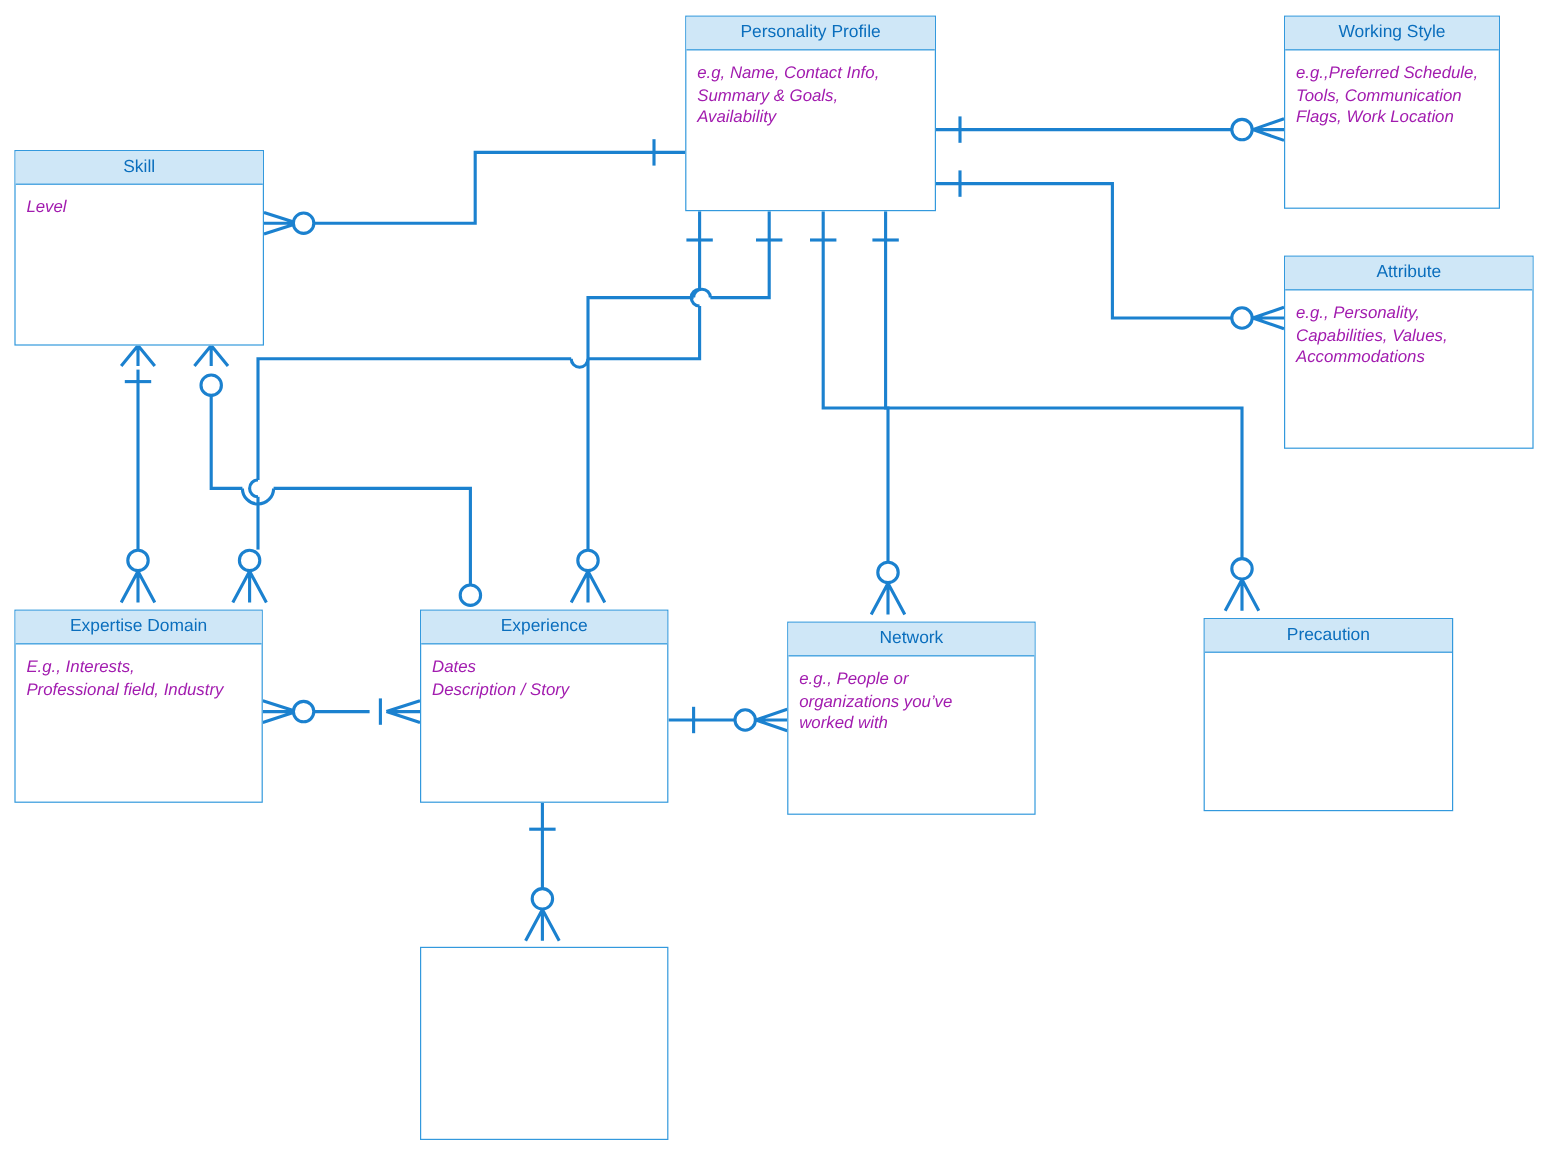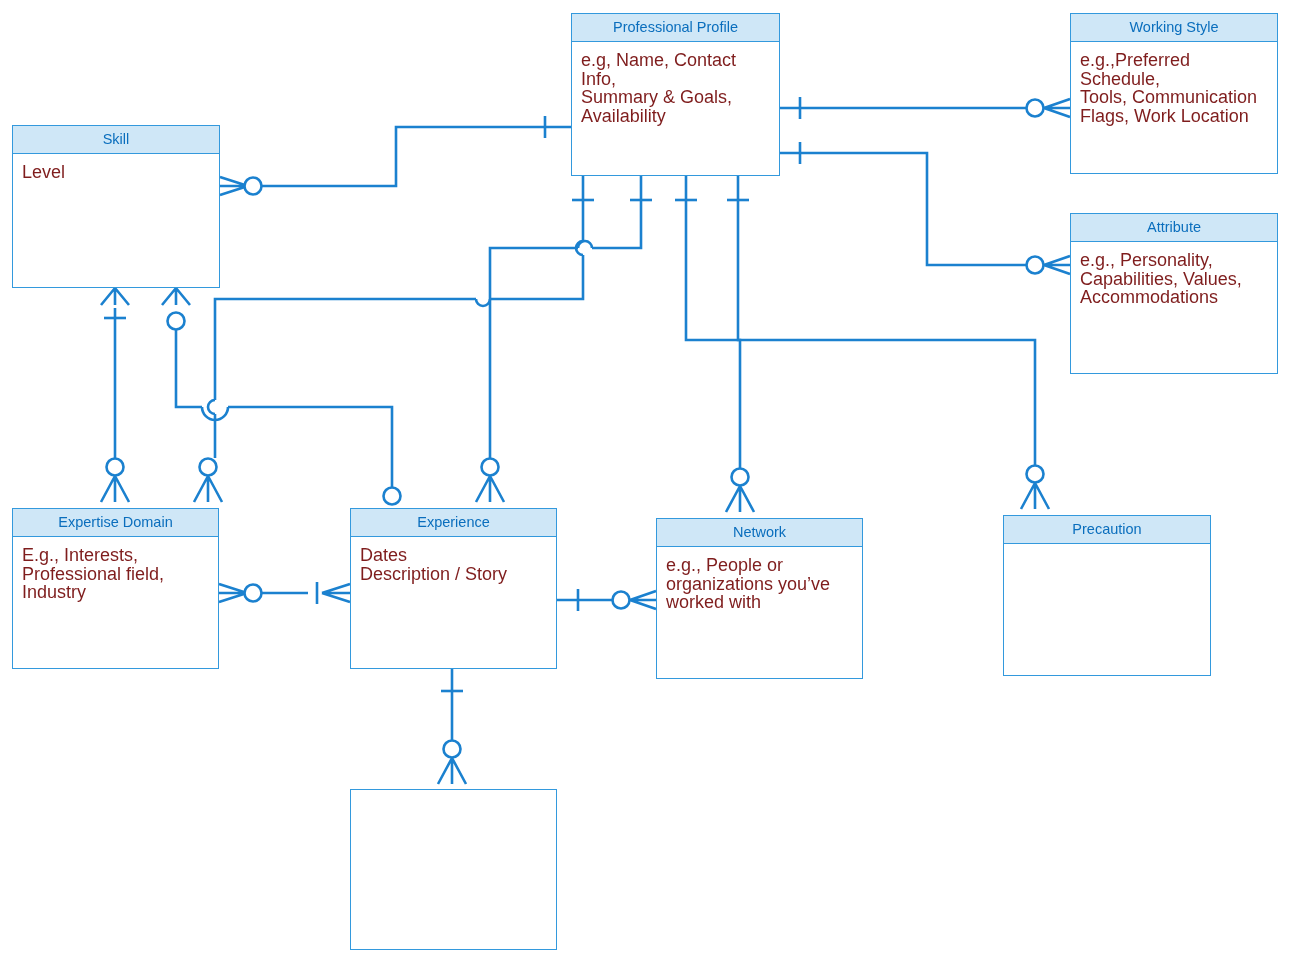--- a/index.html
+++ b/index.html
@@ -38,24 +38,25 @@
     font-size: 14.5px;
     text-align: center;
     line-height: 27px;
     height: 28px;
     white-space: nowrap;
     overflow: hidden;
   }
   .entity-body {
     box-sizing: border-box;
     padding: 9px 9px 0 9px;
-    color: #7f1d1d;
-    font-size: 18px;
+    color: #a21caf;
+    font-size: 14px;
     line-height: 18.7px;
     white-space: pre-line;
+    font-style: italic;
   }
 </style>
 </head>
 <body>
 
 <div id="diagram-root">
 
   <svg class="er-canvas" viewBox="0 0 1292 963">
     <g fill="none" stroke="#1b81cf" stroke-width="2.6" stroke-linecap="butt">
 
@@ -157,27 +158,27 @@
         <path d="M 592 248 A 7 7 0 0 0 578 248"></path>
         <path d="M 215 400 A 7 7 0 0 0 215 414"></path>
         <path d="M 202 407 A 7 7 0 0 0 228 407"></path>
         <path d="M 476 299 A 7 7 0 0 0 490 299"></path>
         <path d="M 1026 108 A 9 9 0 0 0 1026 108"></path>
       </g>
     </g>
   </svg>
 
   <div class="entity-box" id="box-professional-profile" style="left: 571px; top: 13px; width: 209px; height: 163px;">
-    <div class="entity-header">Professional Profile</div>
+    <div class="entity-header">Personality Profile</div>
     <div class="entity-body">e.g, Name, Contact Info,
 Summary &amp; Goals,
 Availability</div>
   </div>
 
-  <div class="entity-box" id="box-working-style" style="left: 1070px; top: 13px; width: 208px; height: 161px;">
+  <div class="entity-box" id="box-working-style" style="left: 1070px; top: 13px; width: 180px; height: 161px;">
     <div class="entity-header">Working Style</div>
     <div class="entity-body">e.g.,Preferred Schedule,
 Tools, Communication
 Flags, Work Location</div>
   </div>
 
   <div class="entity-box" id="box-skill" style="left: 12px; top: 125px; width: 208px; height: 163px;">
     <div class="entity-header">Skill</div>
     <div class="entity-body">Level</div>
   </div>

